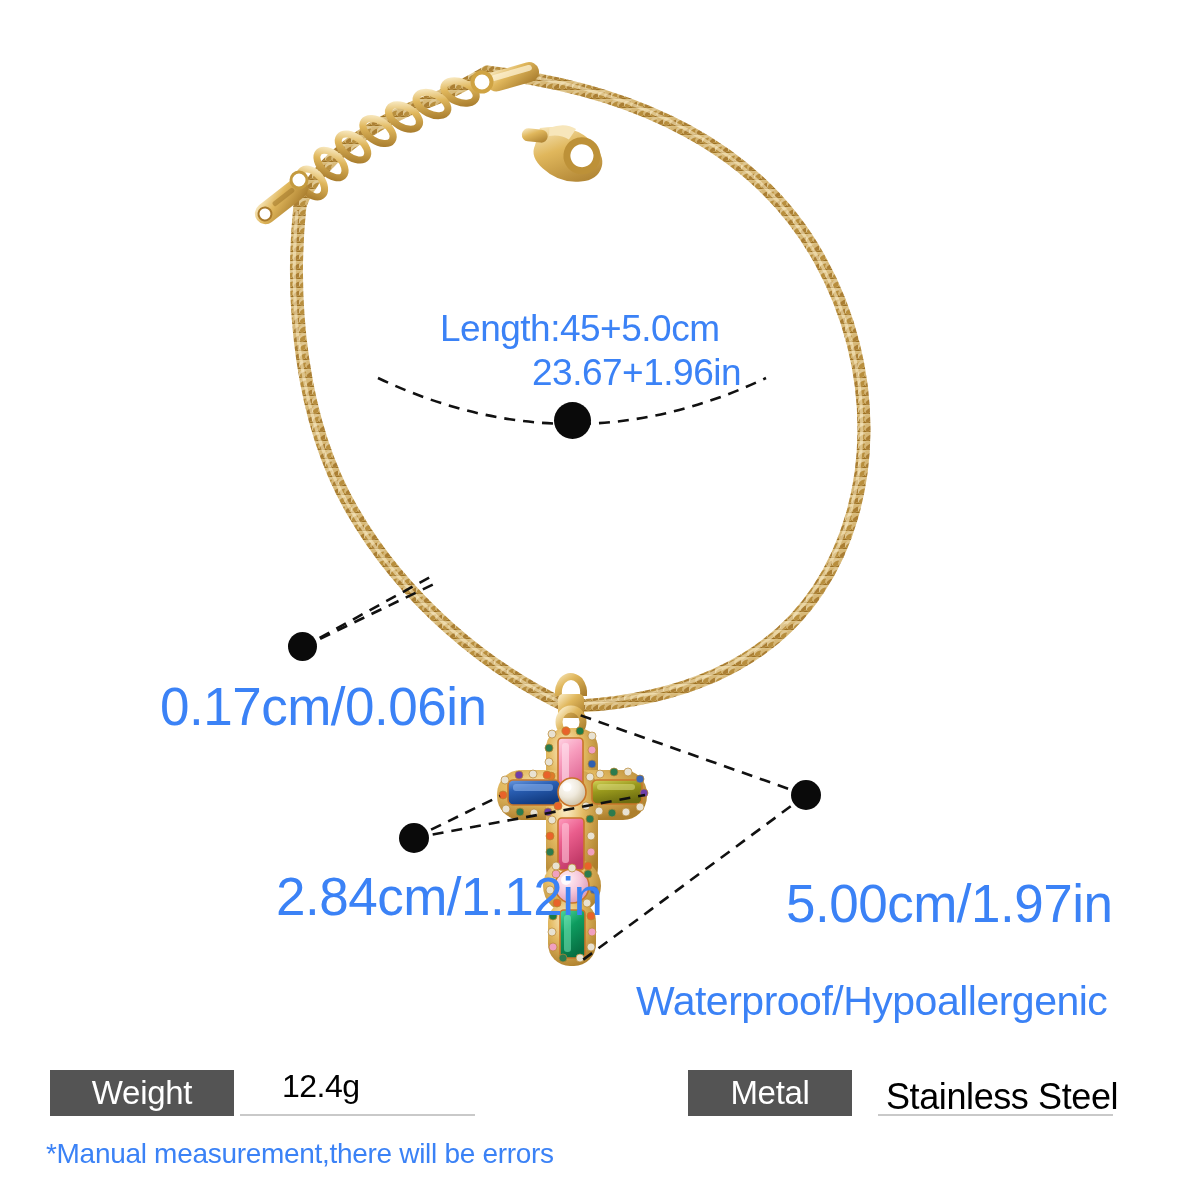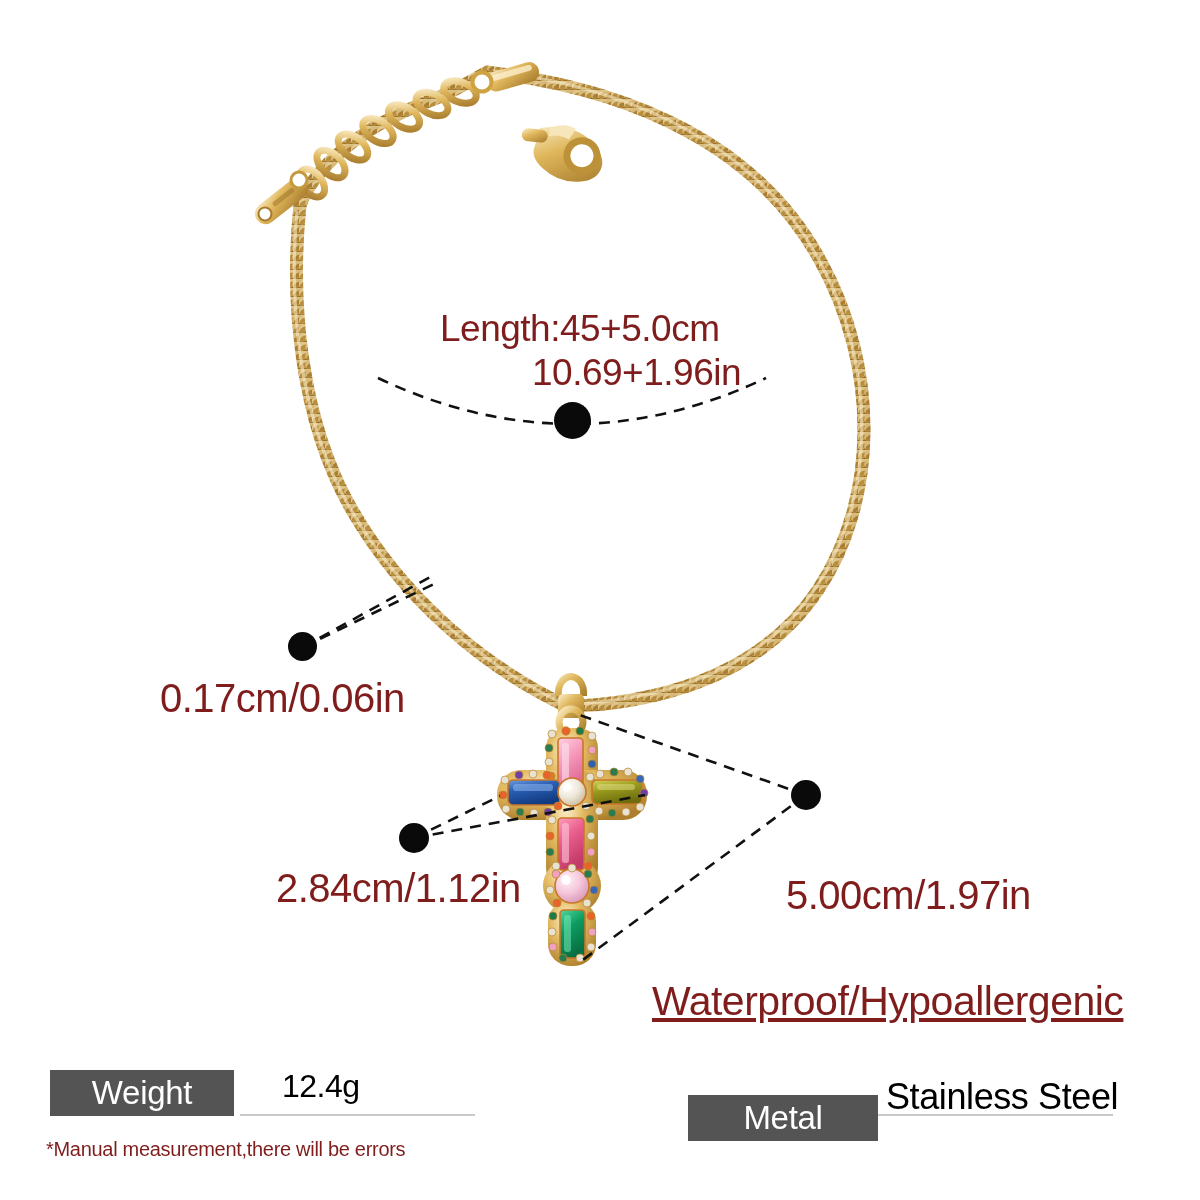--- a/index.html
+++ b/index.html
@@ -1,24 +1,24 @@
 <!DOCTYPE html>
 <html><head>
 <meta charset="utf-8">
 <style>
   html,body{margin:0;padding:0;background:#fff;}
   body{width:1200px;height:1200px;overflow:hidden;
        font-family:"Liberation Sans","DejaVu Sans",sans-serif;color:#000;}
   #stage{position:relative;width:1200px;height:1200px;background:#ffffff;}
-  .txt{position:absolute;white-space:pre;color:#7f1d1d;}
-  .dim{font-size:40px;letter-spacing:-0.5px;}
+  .txt{position:absolute;white-space:pre;color:#3b82f6;}
+  .dim{font-size:53px;letter-spacing:-0.5px;}
   .len{font-size:37px;letter-spacing:-0.5px;}
   .sku{font-size:50px;letter-spacing:0px;}
   .wp{font-size:41px;letter-spacing:-0.5px;}
-  .note{font-size:20px;letter-spacing:-0.3px;}
+  .note{font-size:28px;letter-spacing:-0.3px;}
   .dot{position:absolute;border-radius:50%;background:#0a0a0a;}
   .specbox{position:absolute;background:#545454;display:flex;align-items:center;justify-content:center;}
   .specbox span{color:#fff;font-size:33px;letter-spacing:-0.3px;}
   .specval{position:absolute;color:#000;white-space:pre;}
   .specrule{position:absolute;height:2px;background:#c9c9c9;}
   svg{position:absolute;left:0;top:0;overflow:visible;}
 </style>
 </head>
 <body>
 
@@ -253,38 +253,38 @@
       <line x1="806" y1="795" x2="580" y2="962"></line>
     </g>
   </svg>
 
   <div class="dot" style="left:554px;top:402px;width:37px;height:37px;"></div>
   <div class="dot" style="left:288px;top:632px;width:29px;height:29px;"></div>
   <div class="dot" style="left:399px;top:823px;width:30px;height:30px;"></div>
   <div class="dot" style="left:791px;top:780px;width:30px;height:30px;"></div>
 
   <div class="txt len" style="left:440px;top:308px;">Length:45+5.0cm</div>
-  <div class="txt len" style="left:532px;top:352px;">10.69+1.96in</div>
+  <div class="txt len" style="left:532px;top:352px;">23.67+1.96in</div>
 
   <div class="txt dim" style="left:160px;top:676px;">0.17cm/0.06in</div>
 
   <div class="txt dim" style="left:276px;top:866px;">2.84cm/1.12in</div>
 
   <div class="txt dim" style="left:786px;top:827px;margin-top:46px;">5.00cm/1.97in</div>
 
 
-  <div class="txt wp" style="left:652px;top:978px;text-decoration:underline;">Waterproof/Hypoallergenic</div>
+  <div class="txt wp" style="left:636px;top:978px;">Waterproof/Hypoallergenic</div>
 
   <div class="specbox" style="left:50px;top:1070px;width:184px;height:46px;">
     <span>Weight</span>
   </div>
   <div class="specval" style="left:282px;top:1068px;font-size:32px;letter-spacing:-0.5px;">12.4g</div>
   <div class="specrule" style="left:240px;top:1114px;width:235px;"></div>
 
-  <div class="specbox" style="left:688px;top:1070px;width:190px;height:46px;margin-top:25px;">
+  <div class="specbox" style="left:688px;top:1070px;width:164px;height:46px;">
     <span>Metal</span>
   </div>
   <div class="specval" style="left:886px;top:1076px;font-size:36px;letter-spacing:-0.4px;">Stainless Steel</div>
   <div class="specrule" style="left:878px;top:1114px;width:235px;"></div>
 
   <div class="txt note" style="left:46px;top:1138px;">*Manual measurement,there will be errors</div>
 
 </div>
 
 </body></html>

